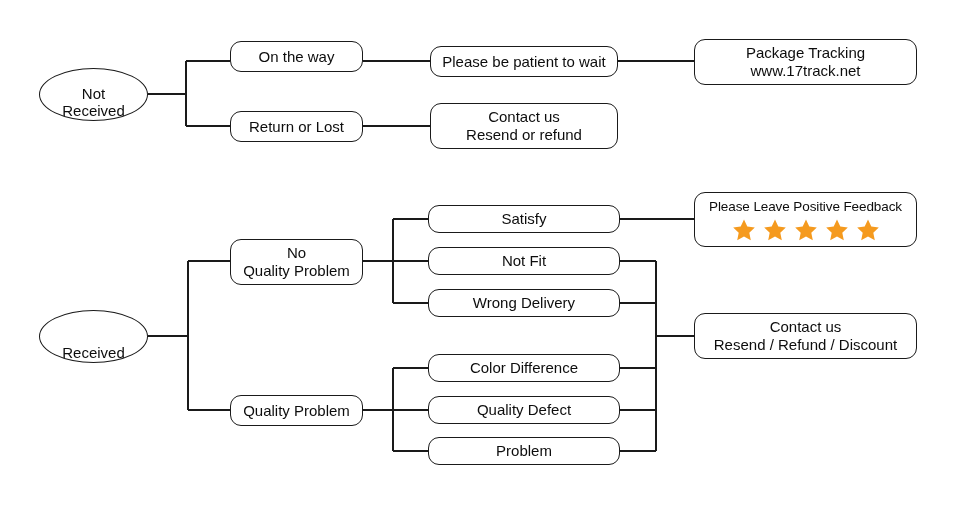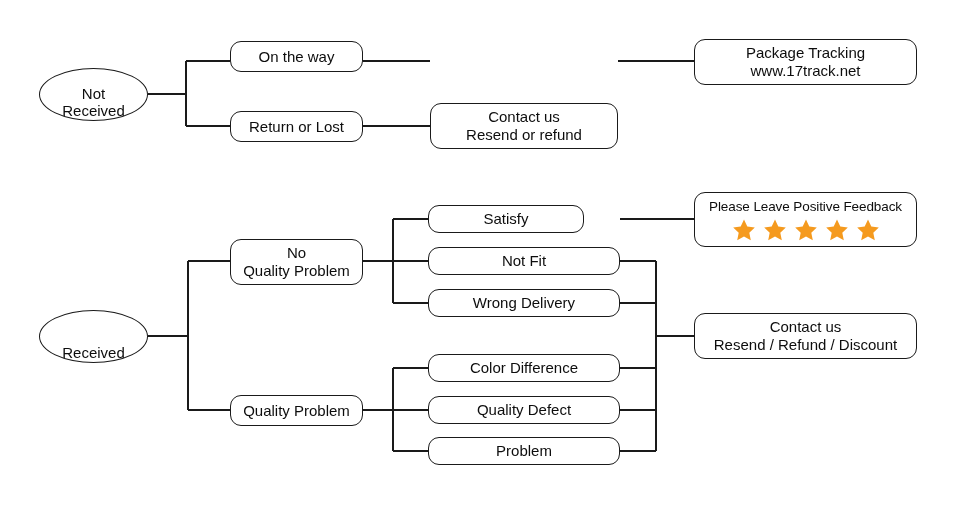--- a/index.html
+++ b/index.html
@@ -128,20 +128,23 @@
 
   <div class="node ellipse fs15" style="left:39px; top:68px; width:109px; height:53px;">
     <span class="lbl">Not
 Received</span>
   </div>
 
   <div class="node rounded fs15" style="left:230px; top:41px; width:133px; height:31px;">
     <span class="lbl">On the way</span>
   </div>
 
+  <div class="node rounded fs15" style="left:430px; top:46px; width:188px; height:31px;">
+    <span class="lbl">Please be patient to wait</span>
+  </div>
 
   <div class="node rounded fs15" style="left:694px; top:39px; width:223px; height:46px;">
     <span class="lbl">Package Tracking
 www.17track.net</span>
   </div>
 
   <div class="node rounded fs15" style="left:230px; top:111px; width:133px; height:31px;">
     <span class="lbl">Return or Lost</span>
   </div>
 
@@ -156,21 +159,21 @@
 
   <div class="node rounded fs15" style="left:230px; top:239px; width:133px; height:46px;">
     <span class="lbl">No
 Quality Problem</span>
   </div>
 
   <div class="node rounded fs15" style="left:230px; top:395px; width:133px; height:31px;">
     <span class="lbl">Quality Problem</span>
   </div>
 
-  <div class="node rounded fs15" style="left:428px; top:205px; width:156px; height:28px;">
+  <div class="node rounded fs15" style="left:428px; top:205px; width:192px; height:28px;">
     <span class="lbl">Satisfy</span>
   </div>
 
   <div class="node rounded fs15" style="left:428px; top:247px; width:192px; height:28px;">
     <span class="lbl">Not Fit</span>
   </div>
 
   <div class="node rounded fs15" style="left:428px; top:289px; width:192px; height:28px;">
     <span class="lbl">Wrong Delivery</span>
   </div>

